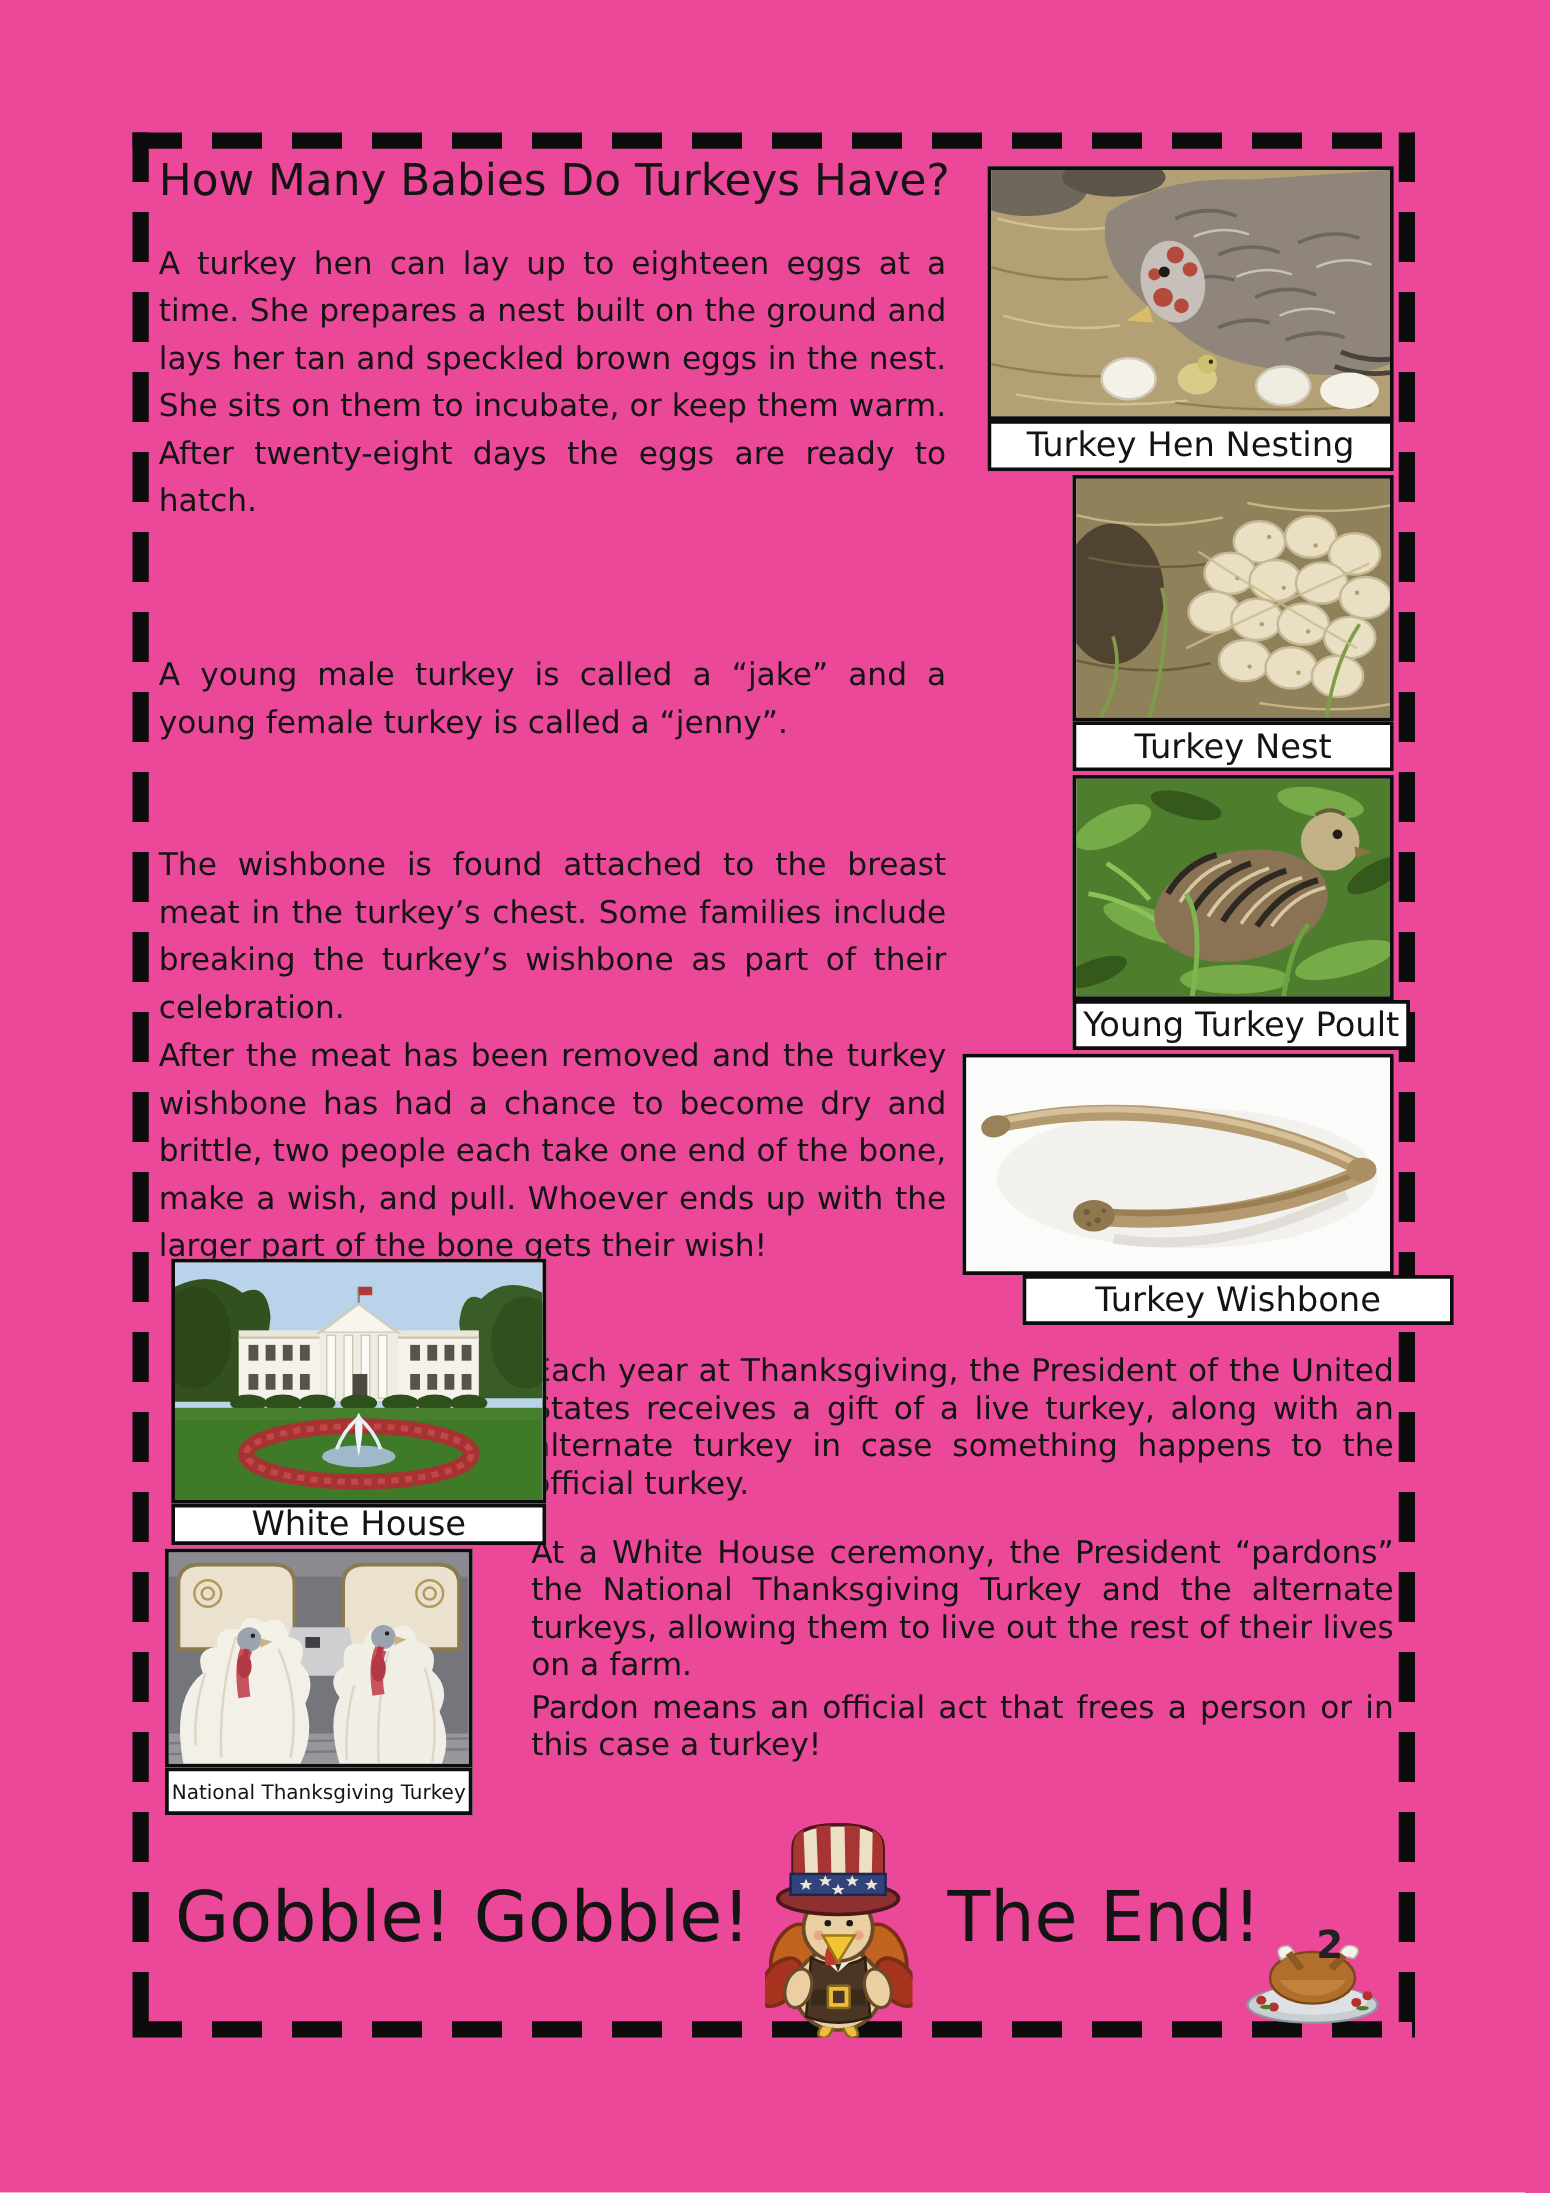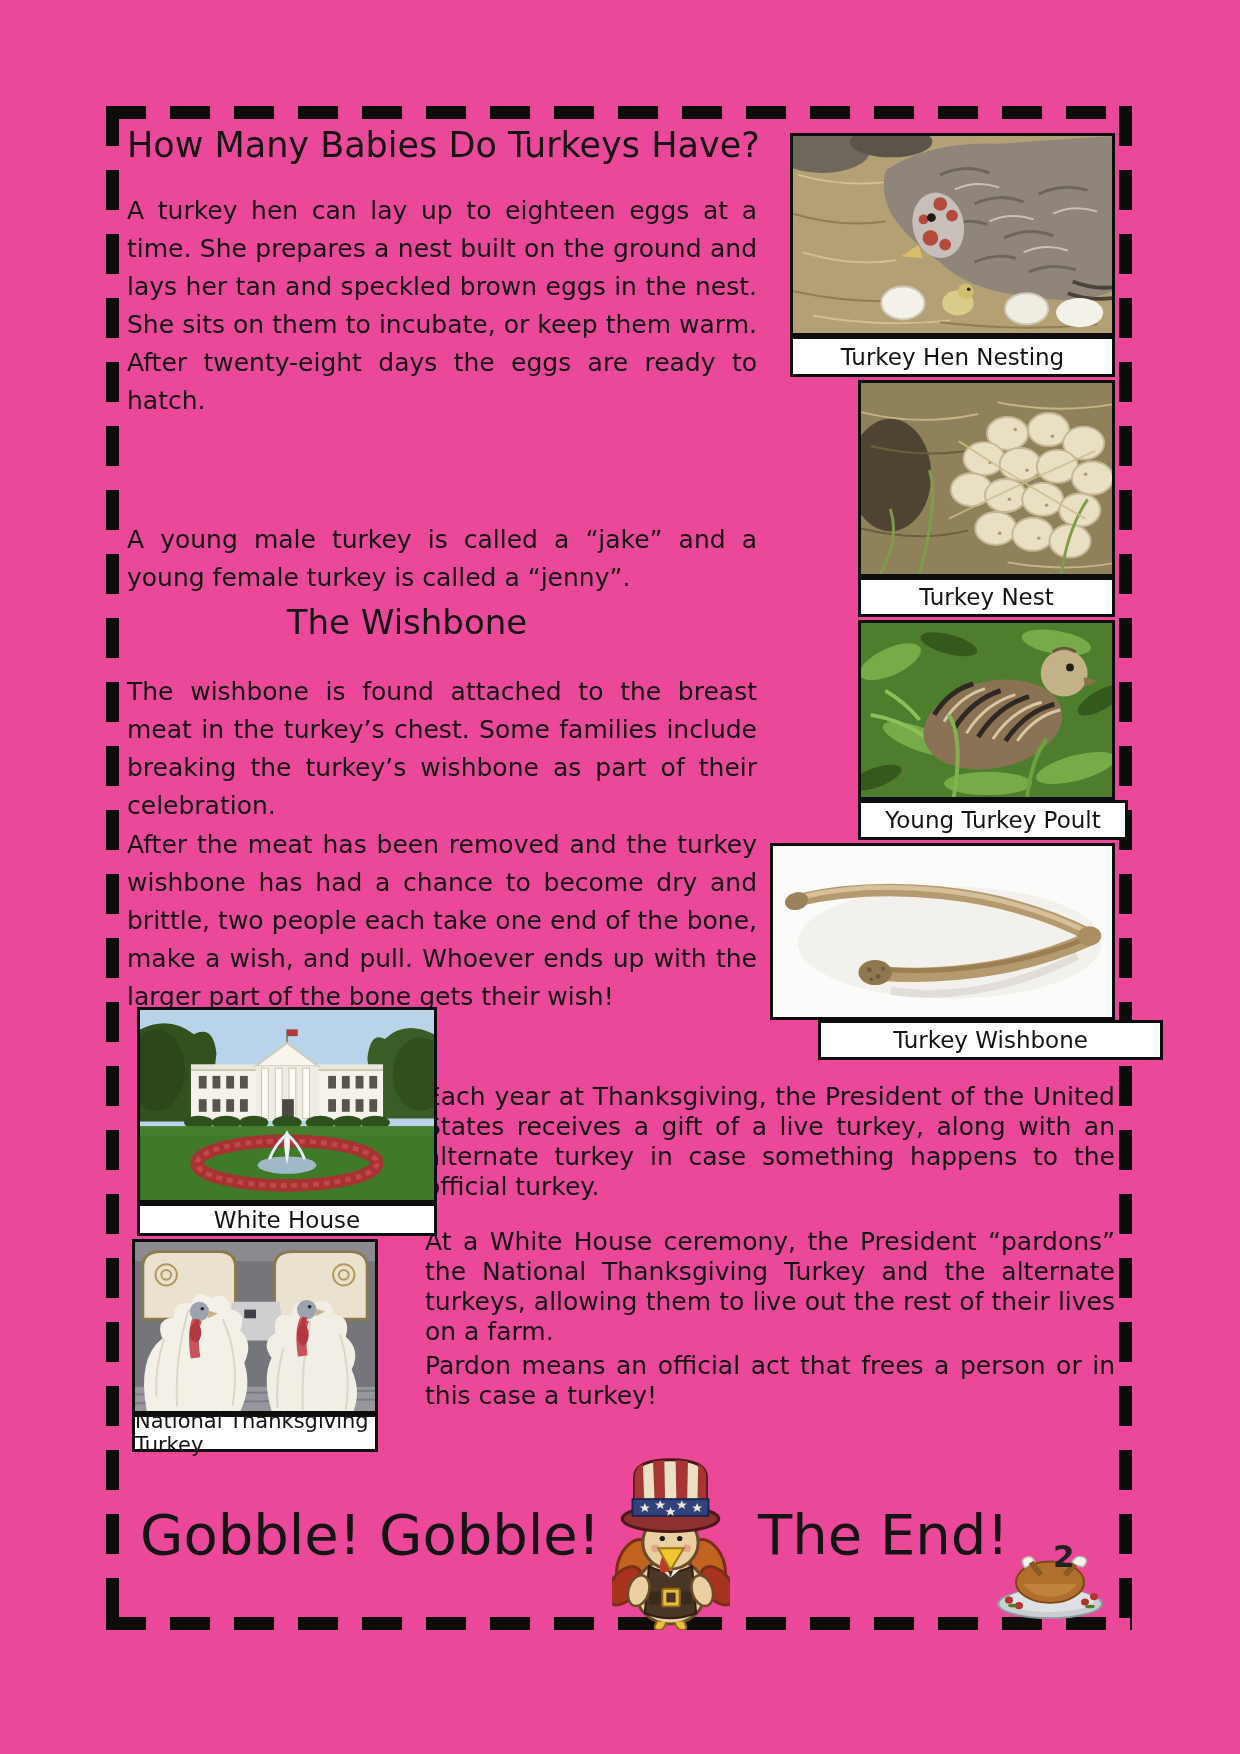--- a/index.html
+++ b/index.html
@@ -25,42 +25,41 @@
   .wp1 { top:673px; } .wp2 { top:826px; }
 
   .h-pardon { left:425px; top:1016px; width:340px; text-align:center; font-size:33px; }
   .para-sm { text-align:justify; font-size:25px; line-height:30px; }
   .col-r { left:425px; width:690px; }
   .pp1 { top:1082px; } .pp2 { top:1227px; } .pp3 { top:1351px; }
 
   .photo { position:absolute; border:3px solid #0d0d0d; background:#ddd; box-sizing:border-box; }
   .photo svg { display:block; width:100%; height:100%; }
   .cap { position:absolute; border:3px solid #0d0d0d; background:#ffffff; box-sizing:border-box;
-    display:flex; align-items:center; justify-content:center; font-size:23px; color:#141414; }
-  .cap-sm { font-size:21px; }
+    display:flex; align-items:center; justify-content:center; font-size:27px; color:#141414; }
+  .cap-sm { font-size:16px; }
 
   .gobble { left:140px; top:1502px; font-size:56px; white-space:nowrap; }
   .the-end { left:758px; top:1502px; font-size:56px; white-space:nowrap; }
   .pagenum { left:1053px; top:1538px; font-size:31px; font-weight:bold; color:#222; z-index:5; }
   .clip { position:absolute; } .clip svg { display:block; width:100%; height:100%; }
 </style>
 </head>
 <body>
 
 <div class="page">
 
   <div class="b-top"></div>
   <div class="b-bottom"></div>
   <div class="b-left"></div>
   <div class="b-right"></div>
 
   <div class="abs title">How Many Babies Do Turkeys Have?</div>
   <div class="abs para col-l p1">A turkey hen can lay up to eighteen eggs at a time. She prepares a nest built on the ground and lays her tan and speckled brown eggs in the nest. She sits on them to incubate, or keep them warm. After twenty-eight days the eggs are ready to hatch.</div>
   <div class="abs para col-l p3">A young male turkey is called a “jake” and a young female turkey is called a “jenny”.</div>
-  <div class="abs h-wishbone">The Wishbone</div>
   <div class="abs para col-l wp1">The wishbone is found attached to the breast meat in the turkey’s chest.  Some families include breaking the turkey’s wishbone as part of their celebration.</div>
   <div class="abs para col-l wp2">After the meat has been removed and the turkey wishbone has had a chance to become dry and brittle, two people each take one end of the bone, make a wish, and pull. Whoever ends up with the larger part of the bone gets their wish!</div>
 
   <div class="photo" style="left:790px;top:133px;width:325px;height:203px;">
     <svg viewBox="0 0 325 203" preserveAspectRatio="none">
       <rect width="325" height="203" fill="#b3a075"></rect>
       <g stroke-width="2" fill="none" opacity="0.9">
         <path d="M5,40 Q60,55 110,45" stroke="#d6c493"></path>
           <path d="M0,80 Q50,95 95,88" stroke="#8d7a4e"></path>
         <path d="M10,120 Q60,135 105,128" stroke="#d6c493"></path>

